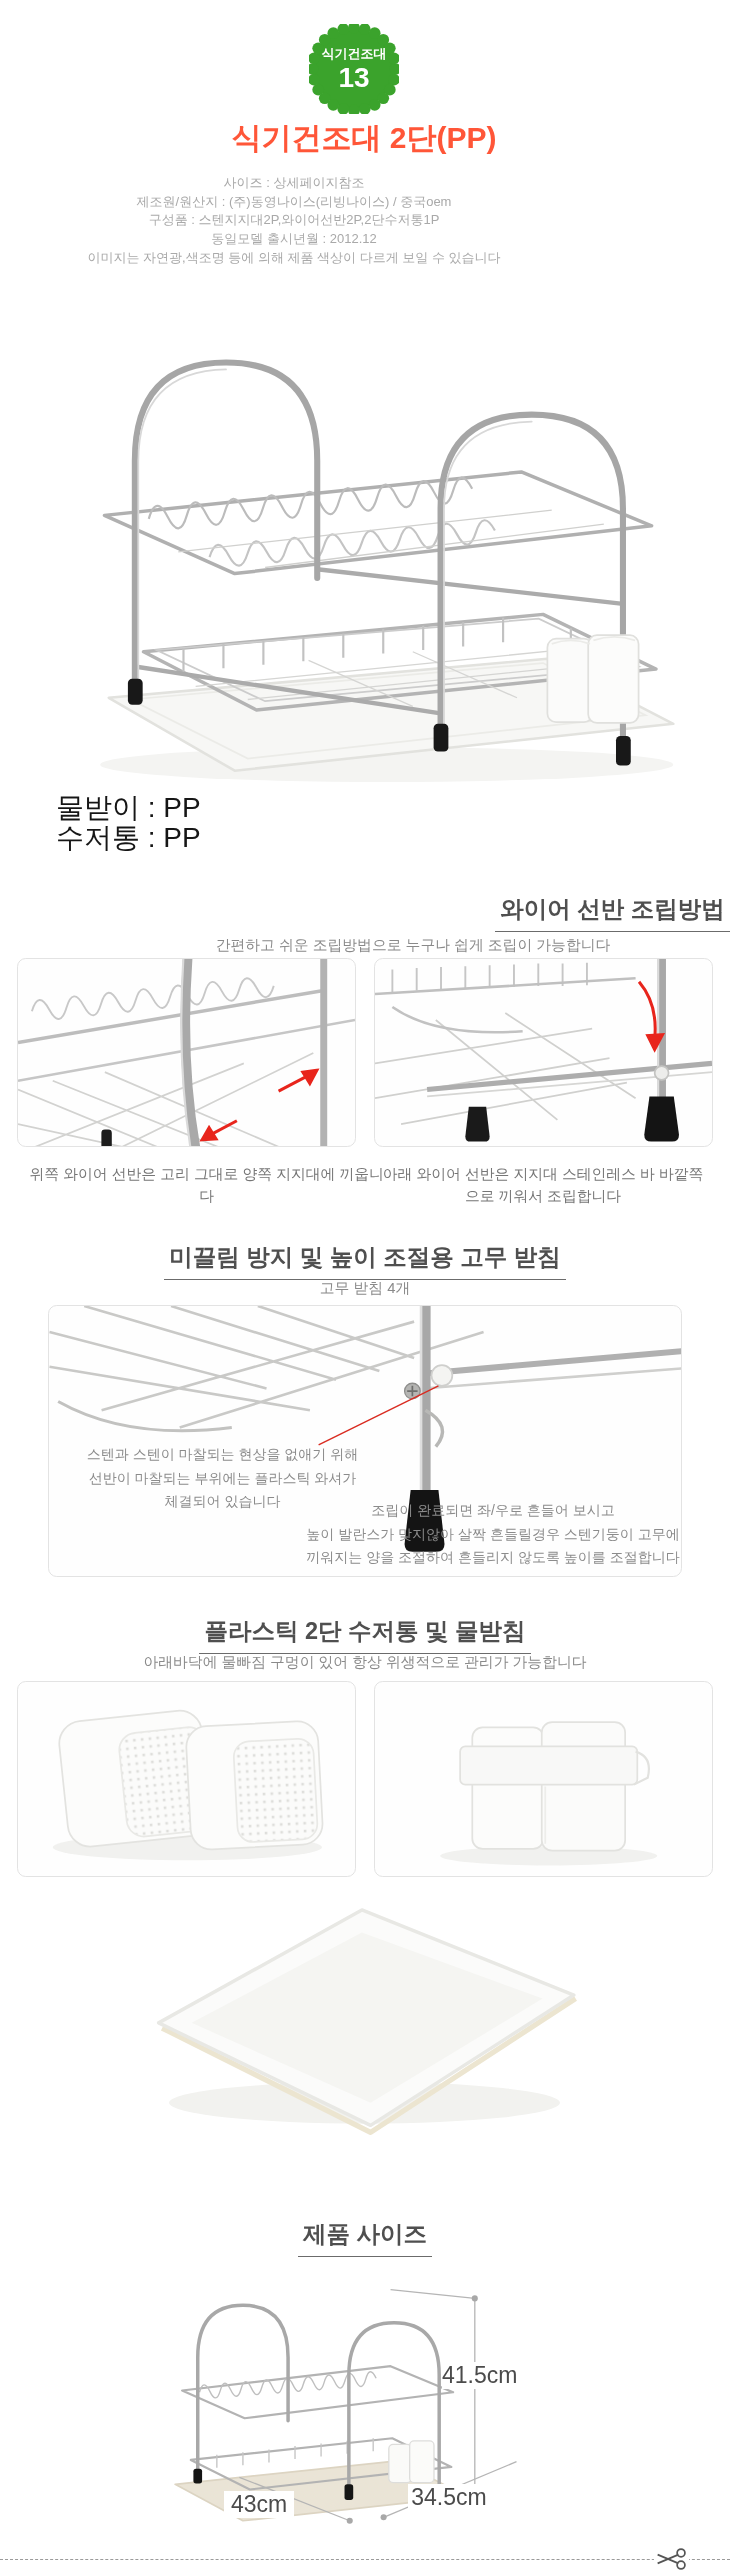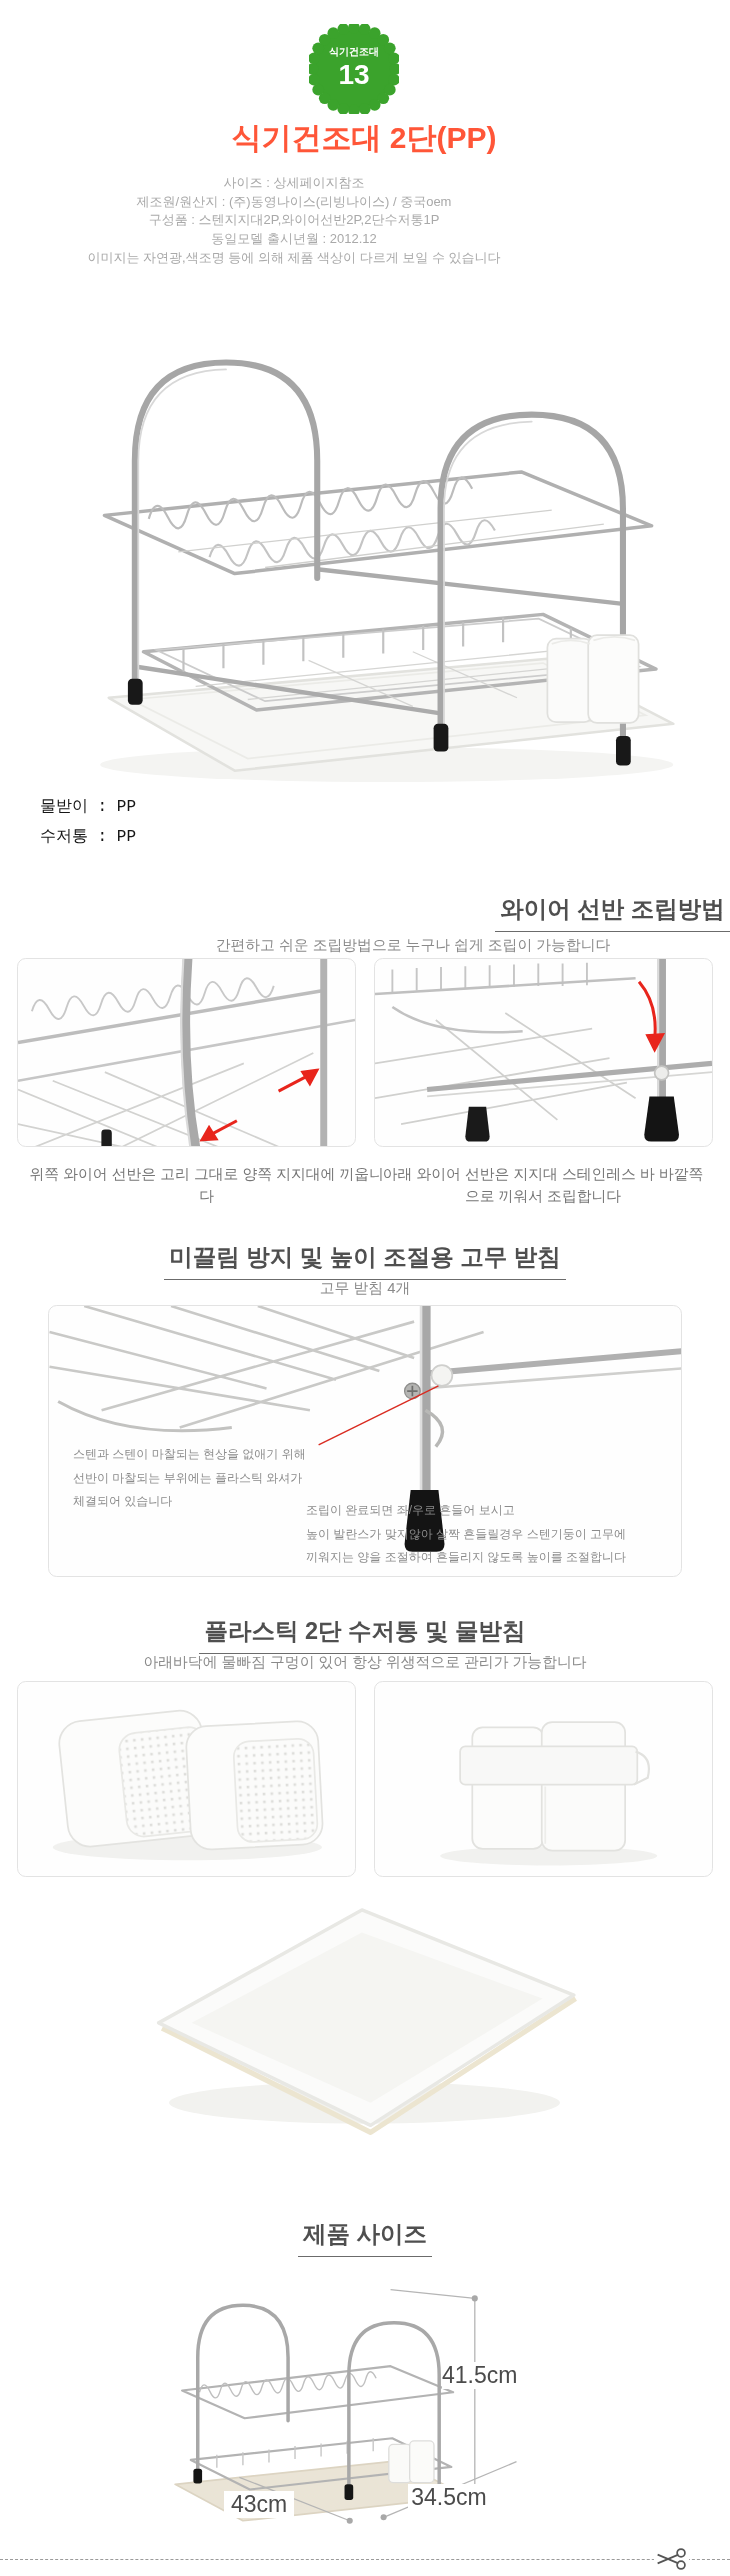--- a/index.html
+++ b/index.html
@@ -6,42 +6,42 @@
   html,body { background:#fff; }
   .page {
     position:relative; width:730px; height:2576px; margin:0 auto;
     background:#ffffff; font-family:"Liberation Sans", sans-serif; overflow:hidden;
   }
   .abs { position:absolute; }
 
   
   .badge-wrap { left:309px; top:24px; width:90px; height:90px; }
   .badge-text { left:309px; top:47px; width:90px; color:#fff; text-align:center; line-height:1; }
-  .badge-line1 { font-size:10px; font-weight:bold; letter-spacing:0; }
+  .badge-line1 { font-size:13px; font-weight:bold; letter-spacing:0; }
   .badge-num { font-size:28px; font-weight:bold; margin-top:4.3px; }
 
   
   .main-title { left:0; top:118px; width:728px; font-size:30px; font-weight:bold; color:#ff5638; text-align:center; }
   .info-block { left:0; top:174px; width:588px; text-align:center; font-size:13px; color:#a9a9a9; line-height:18.7px; }
 
   
   .main-photo { left:48px; top:291px; width:634px; height:500px; }
 
-  .pp-notes { left:40px; top:793px; font-size:16px; color:#161616; line-height:29.5px;font-family:Liberation Mono, monospace; }
+  .pp-notes { left:56px; top:793px; font-size:28px; color:#161616; line-height:29.5px; }
 
   
   .sec-title { width:730px; text-align:center; font-size:23.5px; font-weight:bold; color:#4f4f4f; }
   .sec-title span { display:inline-block; border-bottom:1.7px solid #6b6b6b; padding:0 5.2px 6px; }
   .sec-sub { width:730px; text-align:center; font-size:14.8px; color:#8a8a8a; }
 
   .photo { position:absolute; background:#fefefe; border:0.9px solid #e3e3e3; border-radius:8.7px; overflow:hidden; }
 
   .caption { position:absolute; text-align:center; font-size:14.8px; color:#767676; line-height:22px; }
 
-  .ann { position:absolute; text-align:left; font-size:12px; color:#8b8b8b; line-height:23.5px; }
+  .ann { position:absolute; text-align:center; font-size:14px; color:#8b8b8b; line-height:23.5px; }
 
   .dim-label { position:absolute; text-align:center; font-size:23px; color:#4b4b4b; background:#fff; }
 
   .cutline { position:absolute; left:0; top:2559px; width:730px; border-top:1.7px dashed #9a9a9a; }
   .scissors { position:absolute; left:654px; top:2546px; width:35px; height:26px; background:#fff; }
 </style>
 </head>
 <body>
 
 <div class="page">

